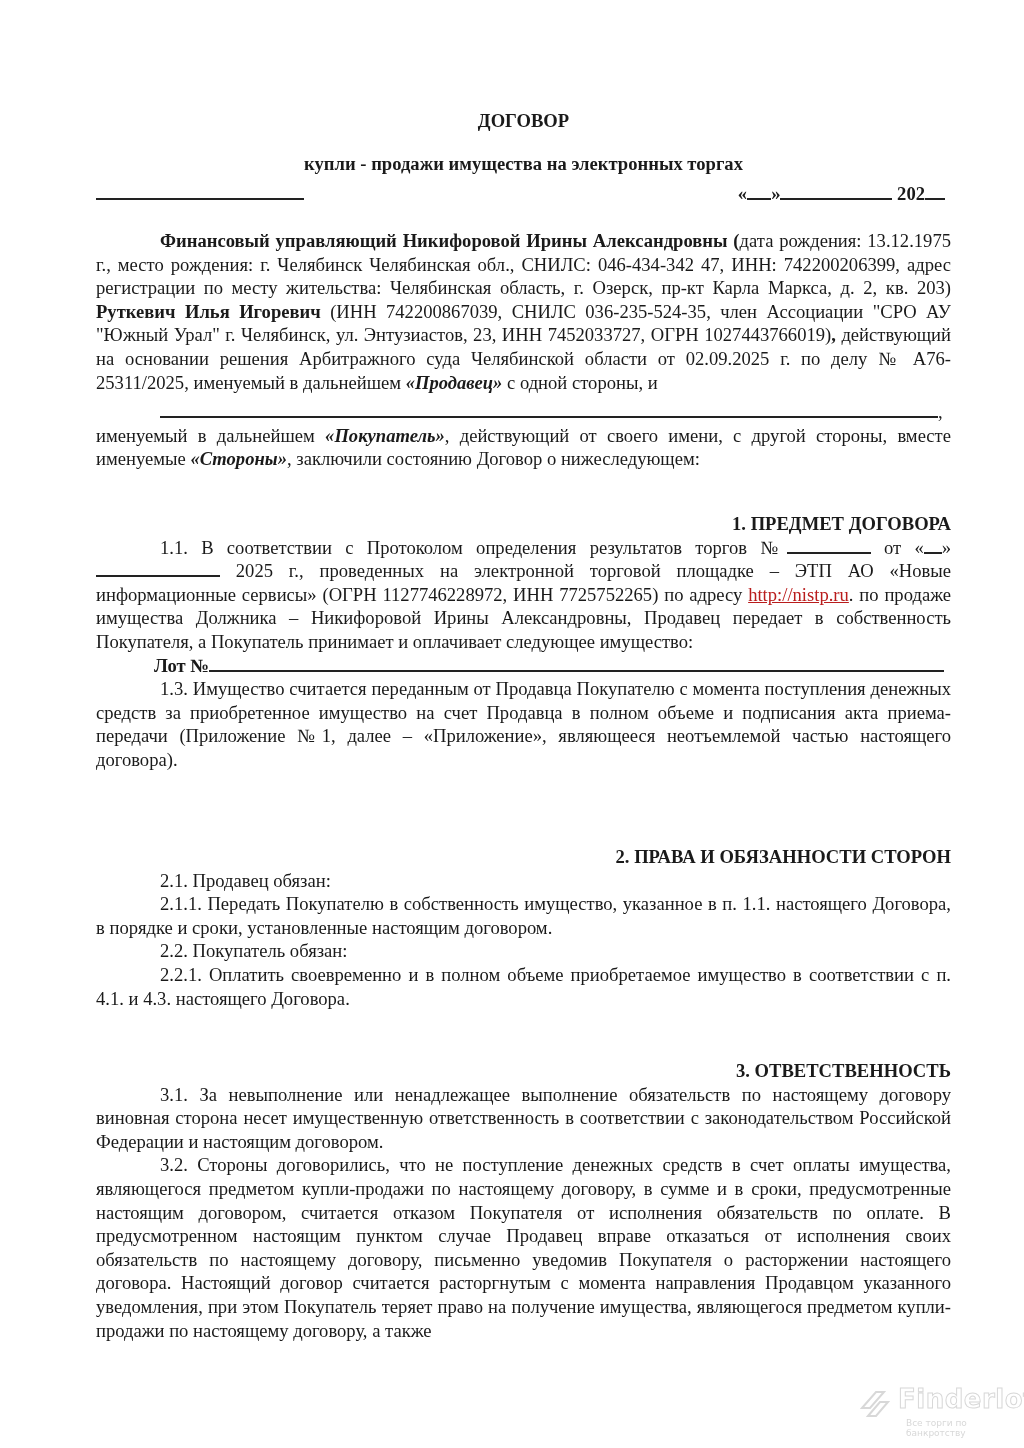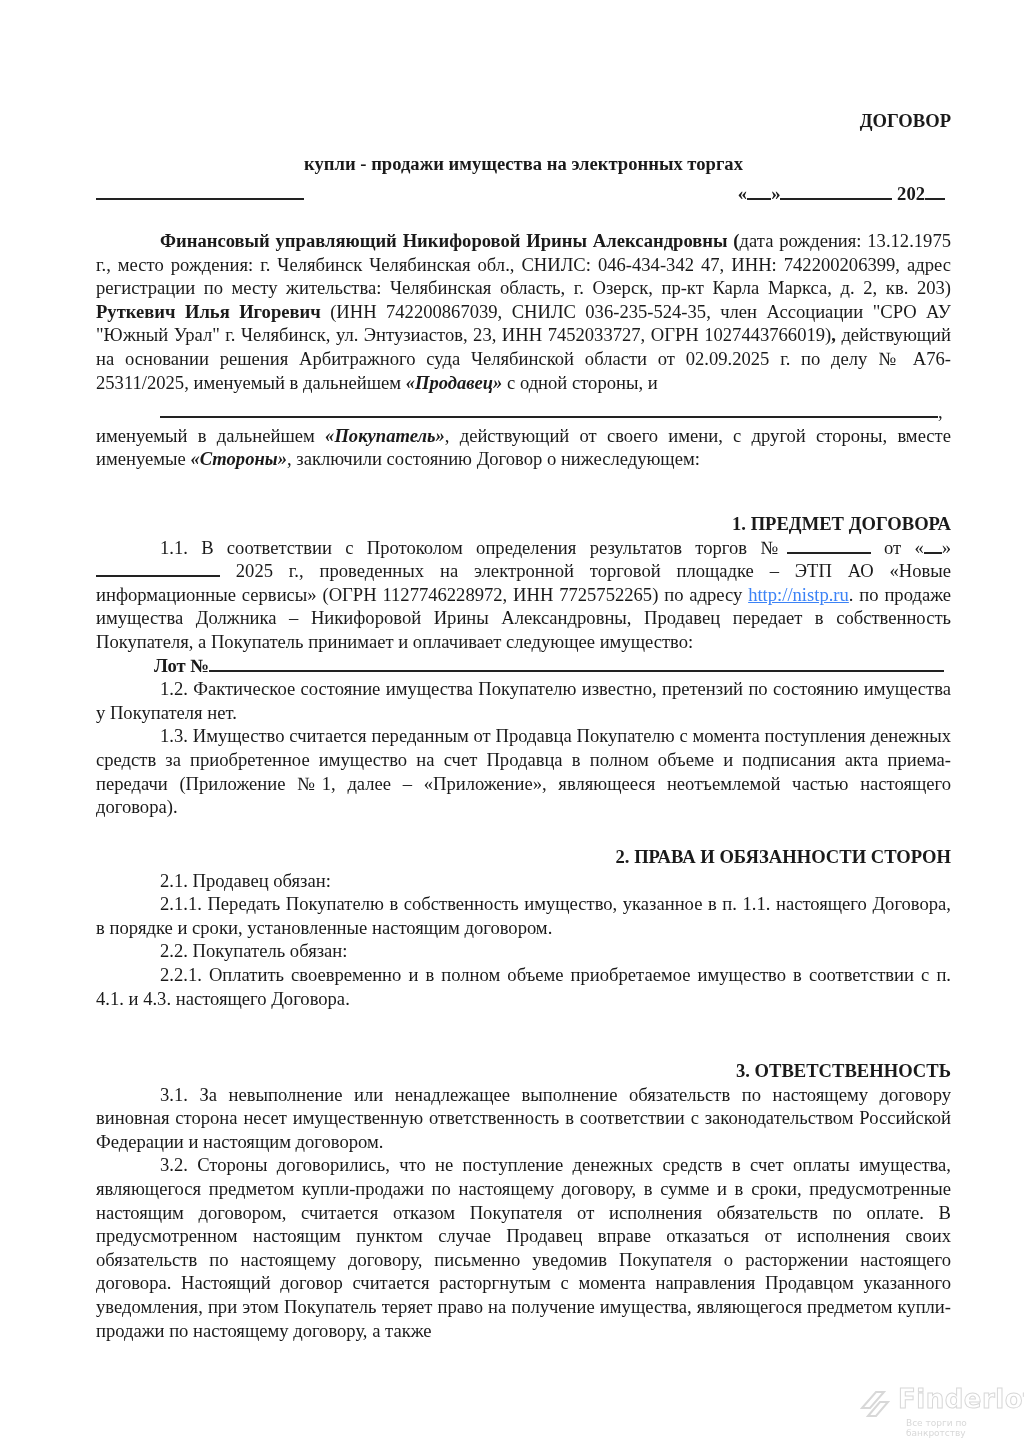--- a/index.html
+++ b/index.html
@@ -9,33 +9,33 @@
       color: #1a1a1a;
     }
     .page {
       position: absolute; left: 96px; top: 0; width: 855px;
       font-size: 18.6px; line-height: 23.6px;
     }
     .title {
       position: absolute; left: 0; width: 855px; text-align: center;
       font-weight: bold; font-size: 18.6px;
     }
-    .t1 { top: 109px; text-align: right; }
+    .t1 { top: 109px; }
     .t2 { top: 133px; margin-top: 19px; }
     .dateline { position: absolute; top: 181px; left: 0; width: 855px; height: 24px; font-weight: bold; }
     .dateline .place-blank { position: absolute; left: 0; top: 0; }
     .dateline .date-blank { position: absolute; right: 6px; top: 0; }
     .blank-line { display: inline-block; border-bottom: 2px solid #222; height: 17px; vertical-align: baseline; }
     .p { text-align: justify; margin: 0; }
     .indent { text-indent: 64px; }
     .section-head { text-align: right; font-weight: bold; margin: 0; }
     .block { position: absolute; left: 0; width: 855px; }
     .b { font-weight: bold; }
     .bi { font-weight: bold; font-style: italic; }
-    a.link { color: #3b82f6; text-decoration: underline; }
+    a.link { color: #b91c1c; text-decoration: underline; }
     .underline-field { display: inline-block; border-bottom: 2px solid #222; vertical-align: baseline; height: 16px; }
     .watermark {
       position: absolute; left: 858px; top: 1380px; width: 160px; height: 60px;
       color: #e6e6e6; font-family: "DejaVu Sans", sans-serif;
     }
     .watermark .logo-mark {
       position: absolute; left: 0; top: 6px; width: 36px; height: 36px;
     }
     .watermark .brand {
       position: absolute; left: 40px; top: 4px; font-size: 26px; font-weight: bold;
@@ -61,21 +61,20 @@
   <div class="block" style="top:229px;">
     <p class="p indent"><span class="b">Финансовый управляющий Никифоровой Ирины Александровны (</span><span>дата рождения: 13.12.1975 г., место рождения: г. Челябинск Челябинская обл., СНИЛС: 046-434-342 47, ИНН: 742200206399, адрес регистрации по месту жительства: Челябинская область, г. Озерск, пр-кт Карла Маркса, д. 2, кв. 203) </span><span class="b">Руткевич Илья Игоревич</span><span> (ИНН 742200867039, СНИЛС 036-235-524-35, член Ассоциации "СРО АУ "Южный Урал" г. Челябинск, ул. Энтузиастов, 23, ИНН 7452033727, ОГРН 1027443766019)</span><span class="b">,</span><span> действующий на основании решения Арбитражного суда Челябинской области от 02.09.2025 г. по делу № А76-25311/2025, именуемый в дальнейшем </span><span class="bi">«Продавец»</span><span> с одной стороны, и</span></p>
     <p class="p" style="margin-top:6px; padding-left:64px;"><span class="underline-field" style="width:778px;"></span><span>,</span></p>
     <p class="p"><span>именуемый в дальнейшем </span><span class="bi">«Покупатель»</span><span>, действующий от своего имени, с другой стороны, вместе именуемые </span><span class="bi">«Стороны»</span><span>, заключили состоянию Договор о нижеследующем:</span></p>
   </div>
 
   <div class="block" style="top:512px;">
     <p class="section-head">1. ПРЕДМЕТ ДОГОВОРА</p>
     <p class="p indent"><span>1.1. В соответствии с Протоколом определения результатов торгов №</span><span class="underline-field" style="width:84px;"></span><span> от «</span><span class="underline-field" style="width:18px;"></span><span>»</span> <span class="underline-field" style="width:124px;"></span><span> 2025 г., проведенных на электронной торговой площадке – ЭТП АО «Новые информационные сервисы» (ОГРН 1127746228972, ИНН 7725752265) по адресу </span><a class="link">http://nistp.ru</a><span>. по продаже имущества Должника – Никифоровой Ирины Александровны, Продавец передает в собственность Покупателя, а Покупатель принимает и оплачивает следующее имущество:</span></p>
     <p class="p" style="padding-left:58px;"><span class="b">Лот №</span><span class="underline-field" style="width:735px;"></span></p>
-    <p class="p indent">1.2. Фактическое состояние имущества Покупателю известно, претензий по состоянию имущества у Покупателя нет.</p>
     <p class="p indent">1.3. Имущество считается переданным от Продавца Покупателю с момента поступления денежных средств за приобретенное имущество на счет Продавца в полном объеме и подписания акта приема-передачи (Приложение №1, далее – «Приложение», являющееся неотъемлемой частью настоящего договора).</p>
   </div>
 
   <div class="block" style="top:845px;">
     <p class="section-head">2. ПРАВА И ОБЯЗАННОСТИ СТОРОН</p>
     <p class="p indent">2.1.  Продавец обязан:</p>
     <p class="p indent">2.1.1. Передать Покупателю в собственность имущество, указанное в п. 1.1. настоящего Договора, в порядке и сроки, установленные настоящим договором.</p>
     <p class="p indent">2.2.  Покупатель обязан:</p>
     <p class="p indent">2.2.1. Оплатить своевременно и в полном объеме приобретаемое имущество в соответствии с п. 4.1. и 4.3. настоящего Договора.</p>
   </div>

